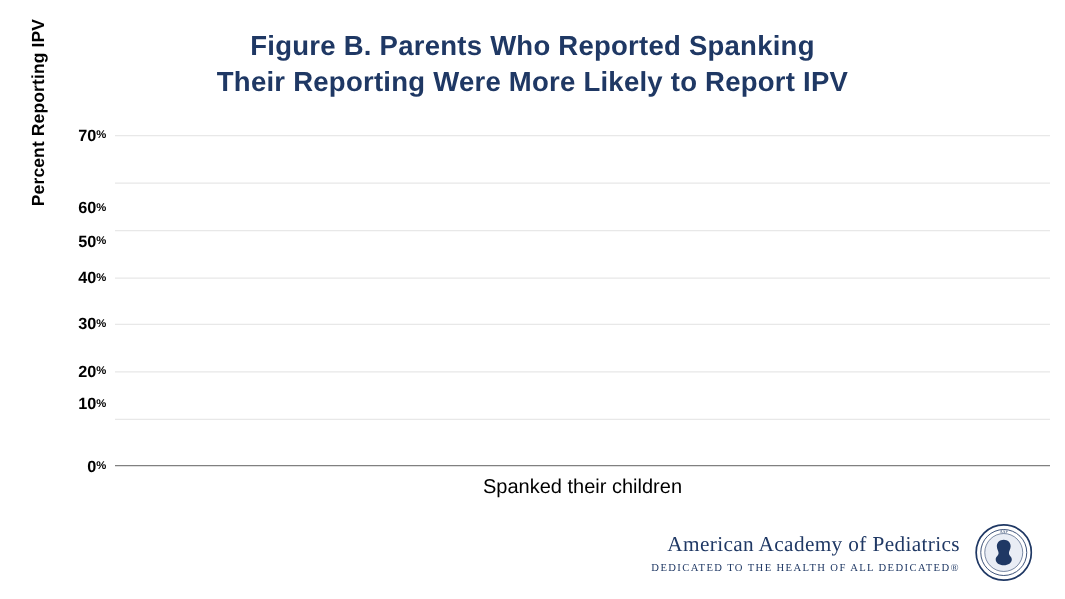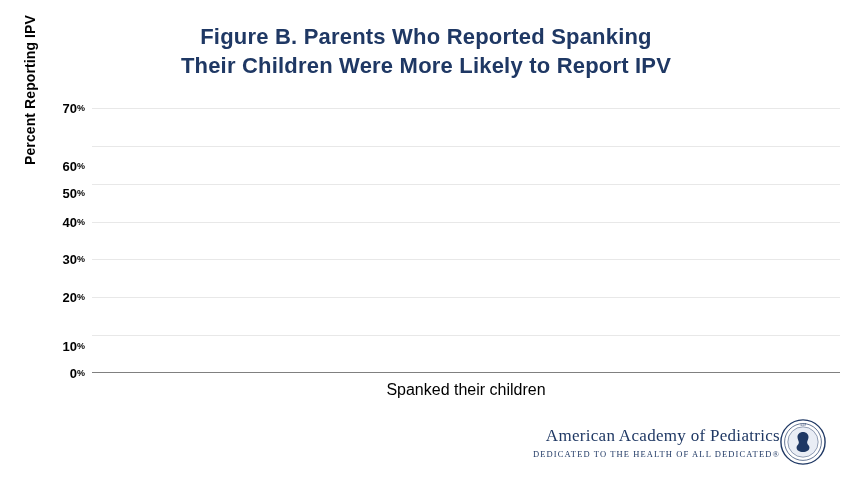--- a/index.html
+++ b/index.html
@@ -111,20 +111,21 @@
     color: #000000;
   }
 
   
   .footer {
     position: absolute;
     right: 26px;
     bottom: 14px;
     display: flex;
     align-items: center;
+    gap: 12px;
   }
   .footer-text {
     text-align: right;
     color: #1f3864;
   }
   .aap-name {
     font-family: "Liberation Serif", serif;
     font-size: 17px;
     line-height: 20px;
     letter-spacing: 0.3px;
@@ -141,30 +142,30 @@
     flex: 0 0 46px;
   }
 </style>
 </head>
 <body>
 
 <div class="slide">
 
   <div class="title-block">
     <span class="title-line">Figure B. Parents Who Reported Spanking</span>
-    <span class="title-line">Their Children Were More Likely to Report IPV</span>
+    <span class="title-line">Their Reporting Were More Likely to Report IPV</span>
   </div>
 
   <div class="chart-wrap">
     <div class="y-axis-title">Percent Reporting IPV</div>
     <div class="plot" id="plot">
       <div class="axis-line"></div>
     <div class="ytick" style="top: 265px;">0<span class="pct">%</span></div>
         <div class="gridline" style="top: 227.143px; background: rgb(232, 232, 232);"></div>
-        <div class="ytick" style="top: 238px; text-align: center;">10<span class="pct">%</span></div>
+        <div class="ytick" style="top: 215px; text-align: center;">10<span class="pct">%</span></div>
         <div class="gridline" style="top: 189.286px; background: rgb(232, 232, 232);"></div>
         <div class="ytick" style="top: 189.286px;">20<span class="pct">%</span></div>
         <div class="gridline" style="top: 151.429px; background: rgb(232, 232, 232);"></div>
         <div class="ytick" style="top: 151.429px;">30<span class="pct">%</span></div>
         <div class="gridline" style="top: 113.571px; background: rgb(232, 232, 232);"></div>
         <div class="ytick" style="top: 113.571px;">40<span class="pct">%</span></div>
         <div class="gridline" style="top: 75.7143px; background: rgb(232, 232, 232);"></div>
         <div class="ytick" style="top: 85px; text-align: right;">50<span class="pct">%</span></div>
         <div class="gridline" style="top: 37.8571px; background: rgb(232, 232, 232);"></div>
         <div class="ytick" style="top: 37.8571px; margin-top: 20px;">60<span class="pct">%</span></div>

